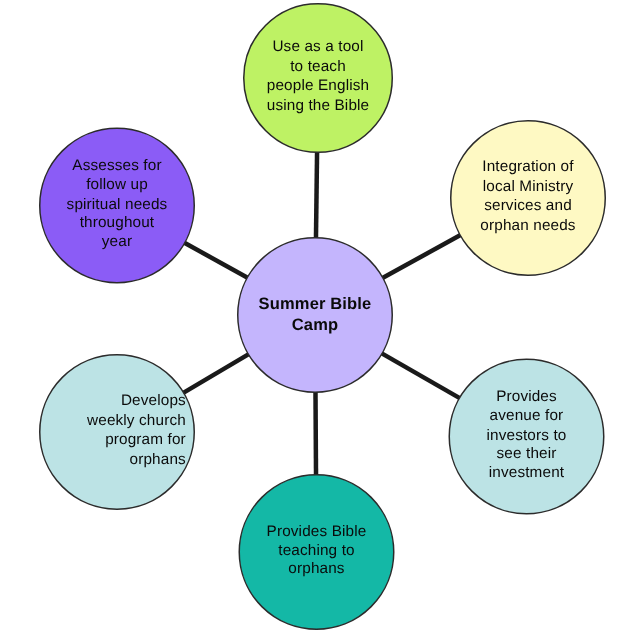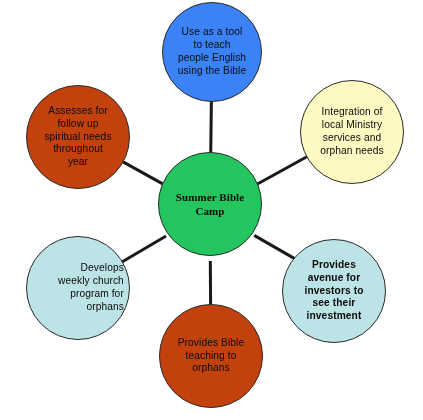--- a/index.html
+++ b/index.html
@@ -65,61 +65,61 @@
 
   <svg id="edge-layer" viewBox="0 0 423 420" xmlns="http://www.w3.org/2000/svg">
       <line x1="210.6455179064212" y1="159.00408539272496" x2="211.37979652128158" y2="100.99607481875447" stroke="#1a1a1a" stroke-width="3"></line>
       <line x1="254.70029731792488" y1="185.4463155577596" x2="307.2997026820751" y2="156.5536844422404" stroke="#1a1a1a" stroke-width="3"></line>
       <line x1="254.2223826660092" y1="235.404347488984" x2="306.7776173339908" y2="265.595652511016" stroke="#1a1a1a" stroke-width="3"></line>
       <line x1="210.322778345315" y1="260.99897855976917" x2="210.677221654685" y2="317.00102144023083" stroke="#1a1a1a" stroke-width="3"></line>
       <line x1="166.0927470610699" y1="235.9451949184587" x2="121.9072529389301" y2="262.0548050815413" stroke="#1a1a1a" stroke-width="3"></line>
       <line x1="165.37021713509037" y1="185.3183776580424" x2="122.62978286490963" y2="161.6816223419576" stroke="#1a1a1a" stroke-width="3"></line>
     </svg>
 
-  <div class="node node-center" style="left: 158px; top: 152px; width: 104px; height: 104px; background: #22c55e; border-color: rgb(43, 43, 43); font-family: Liberation Serif, serif;">
+  <div class="node node-center" style="left: 158px; top: 158px; width: 104px; height: 104px; background: #c4b5fd; border-color: rgb(43, 43, 43);">
     <span class="node-label">Summer Bible
 Camp</span>
   </div>
 
-  <div class="node node-outer" style="left: 162px; top: 2px; width: 100px; height: 100px; background: #3b82f6; border-color: rgb(43, 43, 43);">
+  <div class="node node-outer" style="left: 162px; top: 2px; width: 100px; height: 100px; background: #bef264; border-color: rgb(43, 43, 43);">
     <span class="node-label">Use as a tool
 to teach
 people English
 using the Bible</span>
   </div>
 
   <div class="node node-outer" style="left: 300px; top: 80px; width: 104px; height: 104px; background: #fef9c3; border-color: rgb(43, 43, 43);">
     <span class="node-label">Integration of
 local Ministry
 services and
 orphan needs</span>
   </div>
 
-  <div class="node node-outer" style="left: 282px; top: 239px; width: 104px; height: 104px; background: rgb(188, 227, 229); border-color: rgb(43, 43, 43); font-weight: bold;">
+  <div class="node node-outer" style="left: 299px; top: 239px; width: 104px; height: 104px; background: rgb(188, 227, 229); border-color: rgb(43, 43, 43);">
     <span class="node-label">Provides
 avenue for
 investors to
 see their
 investment</span>
   </div>
 
-  <div class="node node-outer" style="left: 159px; top: 304px; width: 104px; height: 104px; background: #c2410c; border-color: rgb(43, 43, 43);">
+  <div class="node node-outer" style="left: 159px; top: 316px; width: 104px; height: 104px; background: #14b8a6; border-color: rgb(43, 43, 43);">
     <span class="node-label">Provides Bible
 teaching to
 orphans</span>
   </div>
 
   <div class="node node-outer" style="left: 26px; top: 236px; width: 104px; height: 104px; background: rgb(188, 227, 229); border-color: rgb(43, 43, 43); text-align: right;">
     <span class="node-label">Develops
 weekly church
 program for
 orphans</span>
   </div>
 
-  <div class="node node-outer" style="left: 26px; top: 85px; width: 104px; height: 104px; background: #c2410c; border-color: rgb(43, 43, 43);">
+  <div class="node node-outer" style="left: 26px; top: 85px; width: 104px; height: 104px; background: #8b5cf6; border-color: rgb(43, 43, 43);">
     <span class="node-label">Assesses for
 follow up
 spiritual needs
 throughout
 year</span>
   </div>
 
 </div>
 
 </body></html>

